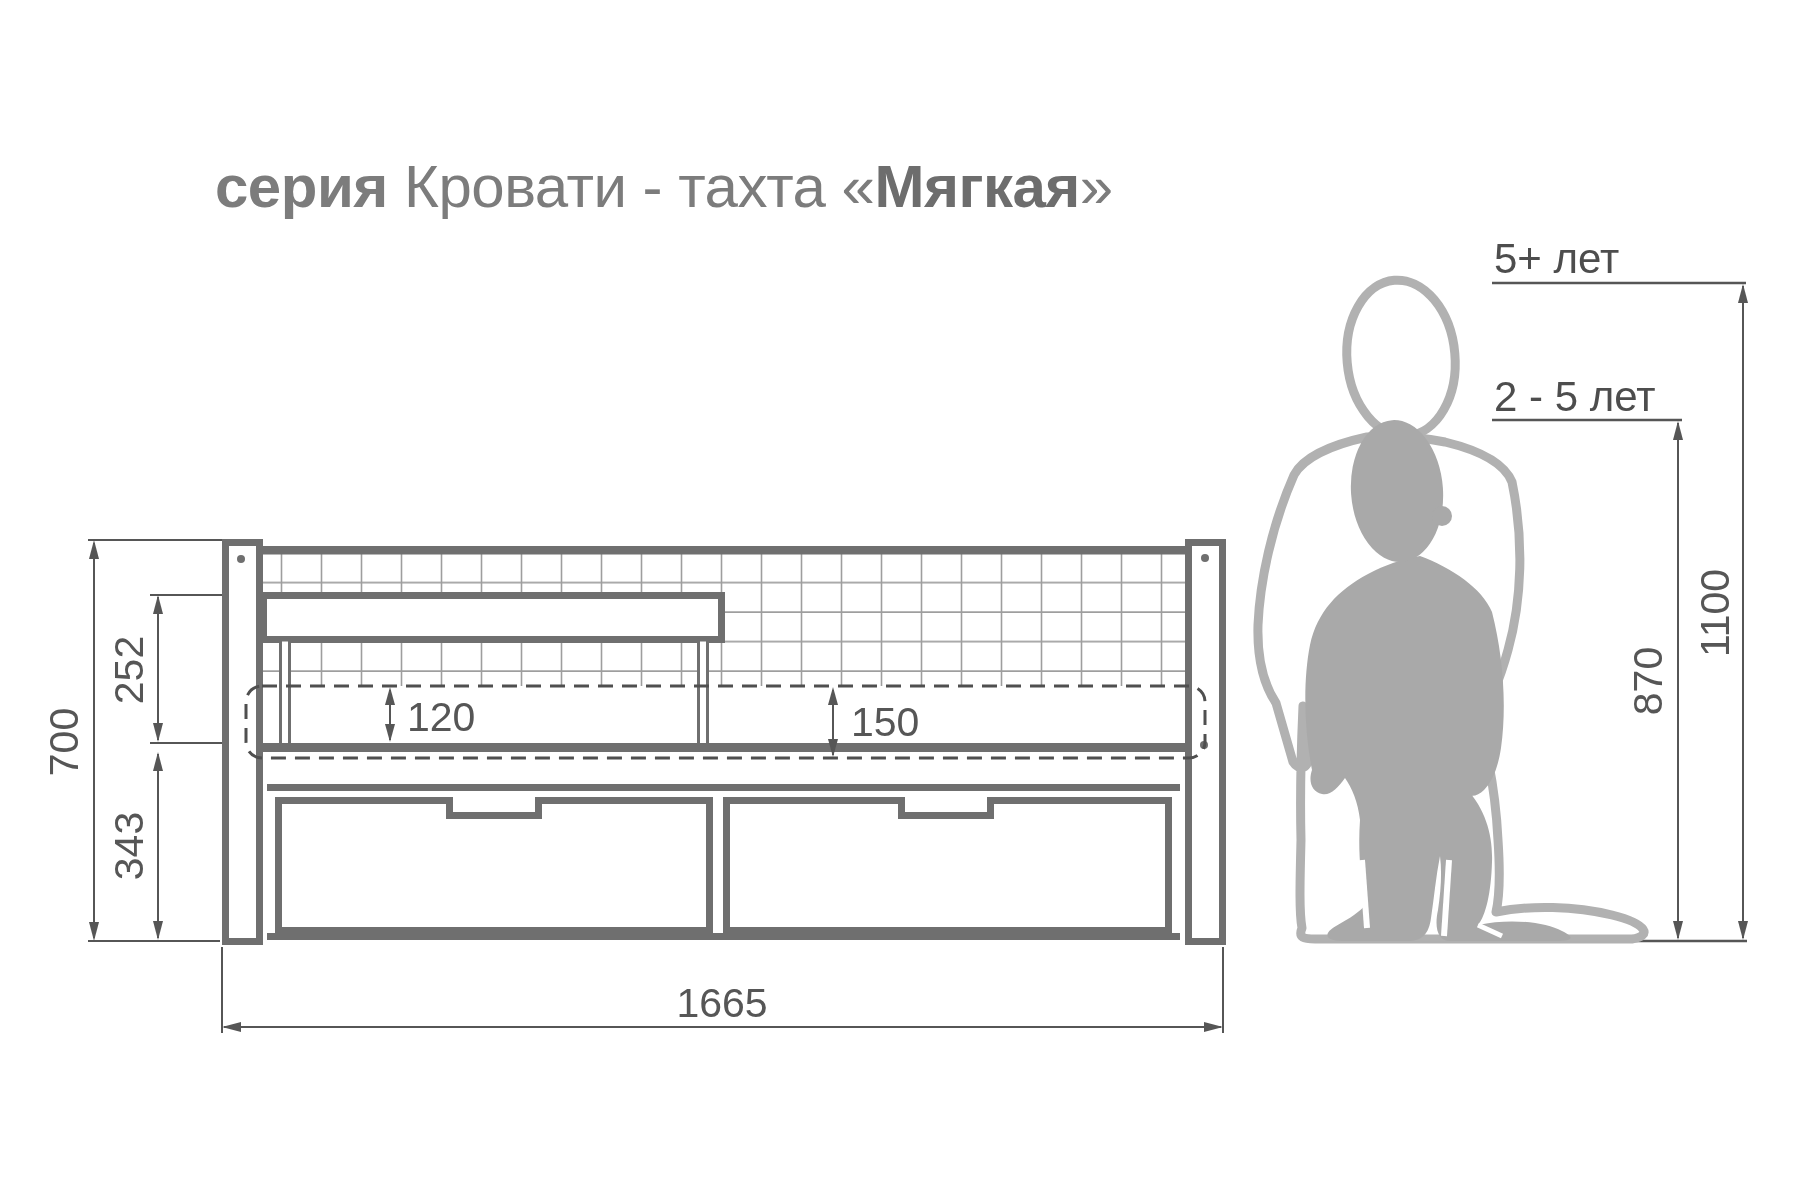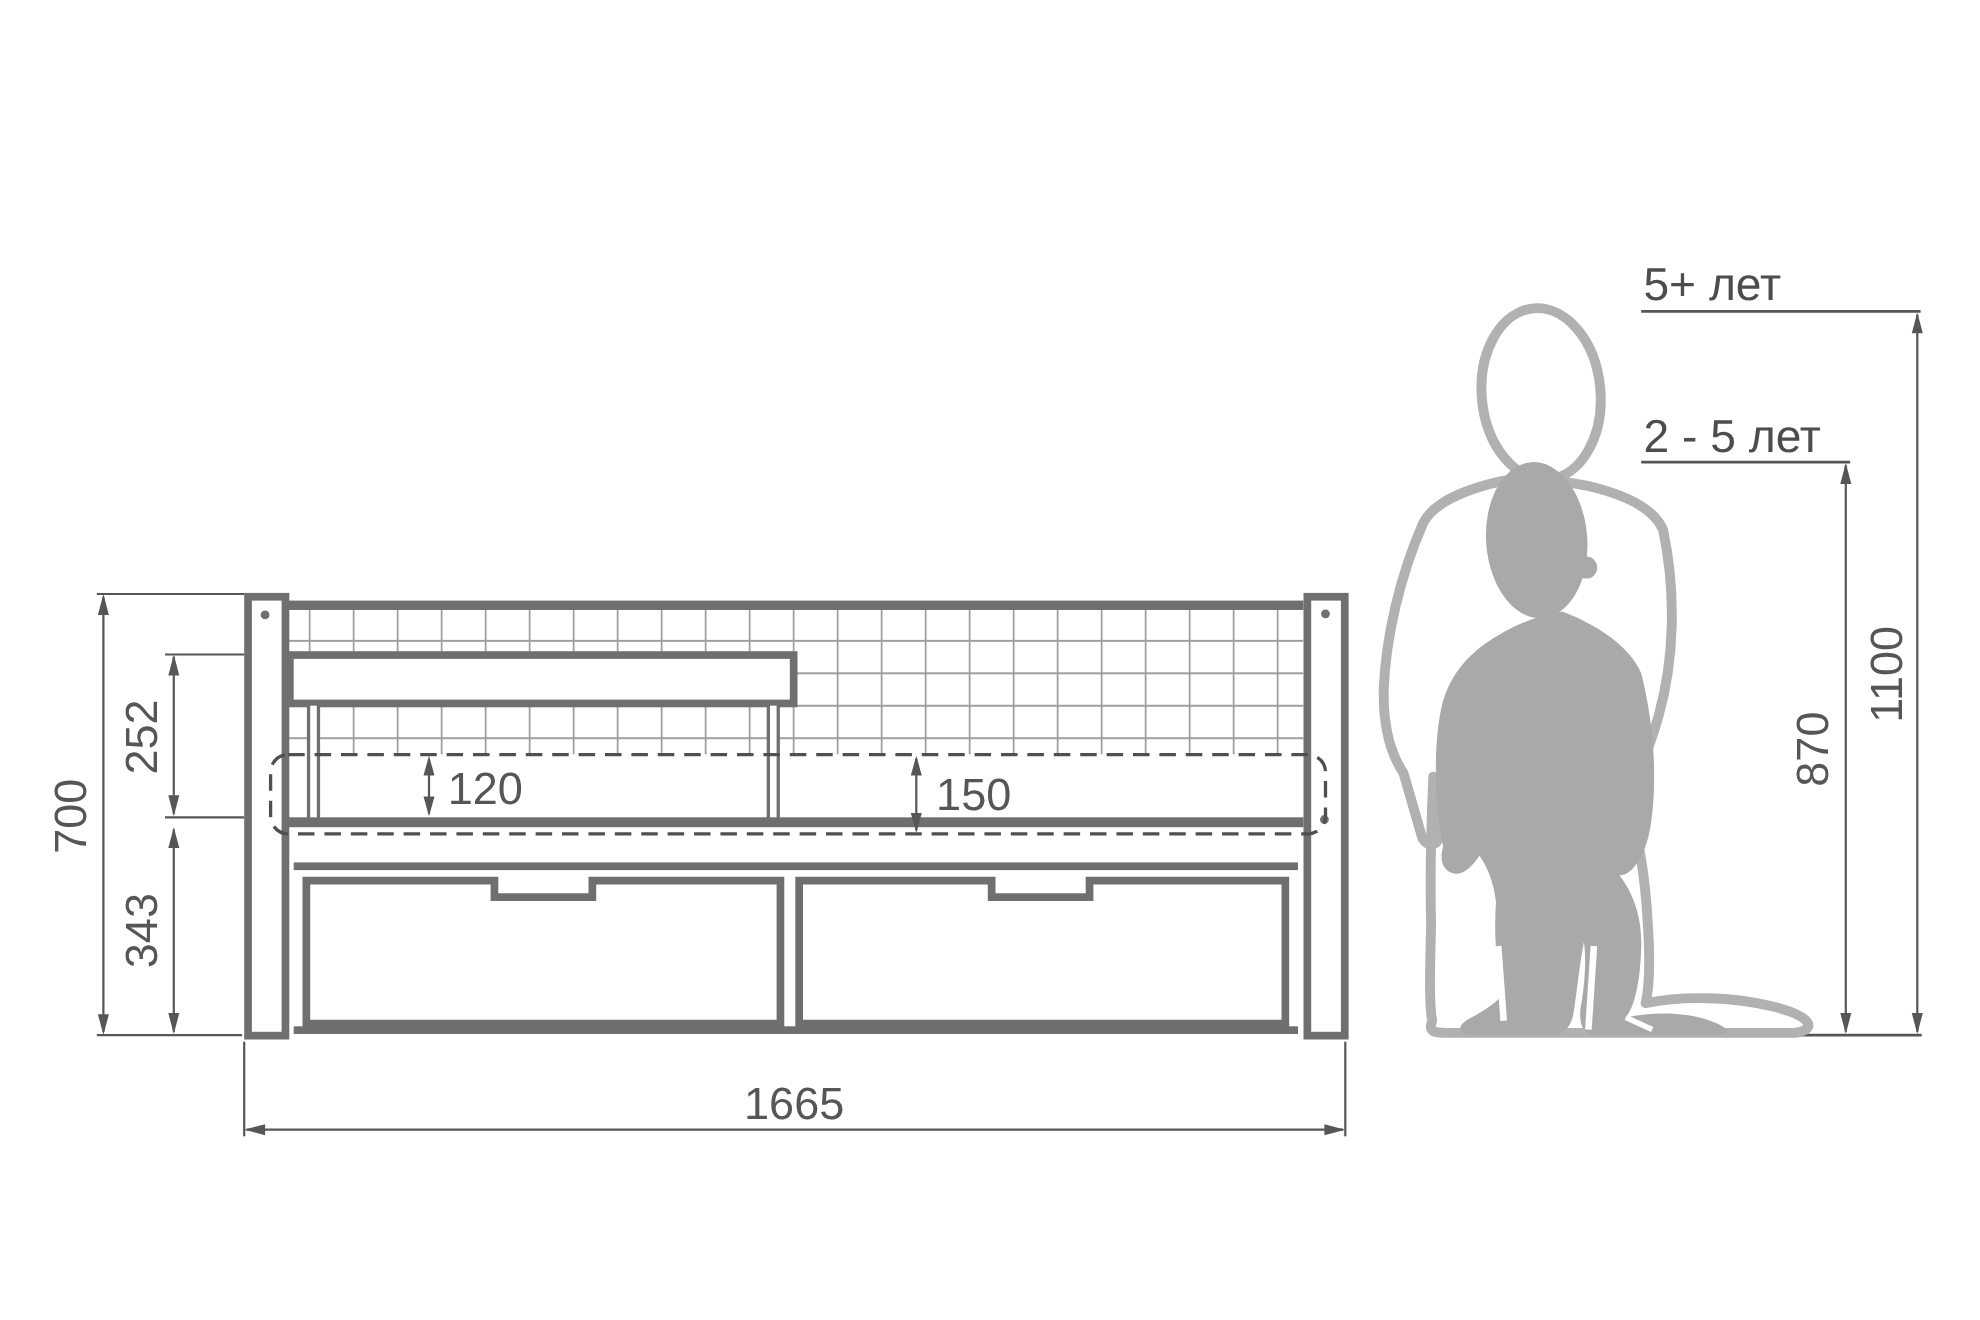--- a/index.html
+++ b/index.html
@@ -13,20 +13,23 @@
   svg text{font-family:"Liberation Sans","DejaVu Sans",sans-serif;fill:#565656;}
   .dimnum{font-size:41px;}
   .agelbl{font-size:42px;font-weight:500;fill:#4d4d4d;}
 </style>
 </head>
 <body>
 
 <div id="stage">
 
   
+  <div id="title">
+    <span class="w-med">серия</span><span class="w-light">&nbsp;</span><span class="w-light">Кровати - тахта</span><span class="w-light">&nbsp;</span><span class="w-light">«</span><span class="w-bold">Мягкая</span><span class="w-light">»</span>
+  </div>
 
   <svg width="1800" height="1200" viewBox="0 0 1800 1200">
     <defs>
       <pattern id="mesh" patternUnits="userSpaceOnUse" x="260" y="554" width="40" height="29.5">
         <path d="M 21.5 0 V 29.5 M 0 28.6 H 40" stroke="#9e9e9e" stroke-width="1.6" fill="none"></path>
       </pattern>
       <clipPath id="meshclip">
           <rect x="260" y="554" width="925" height="132"></rect>
         </clipPath>
     </defs>

